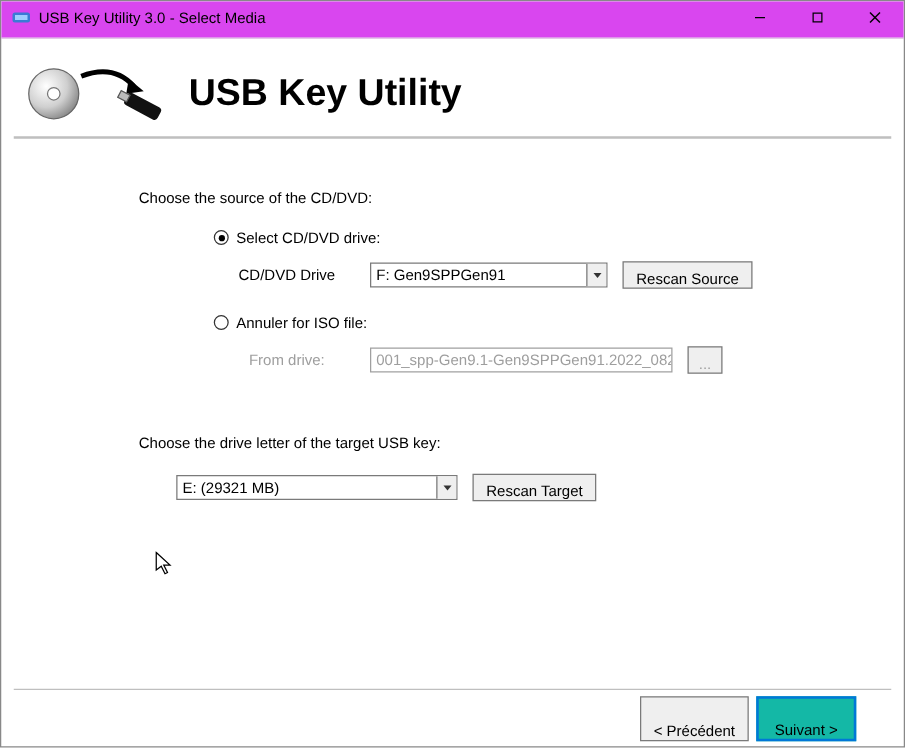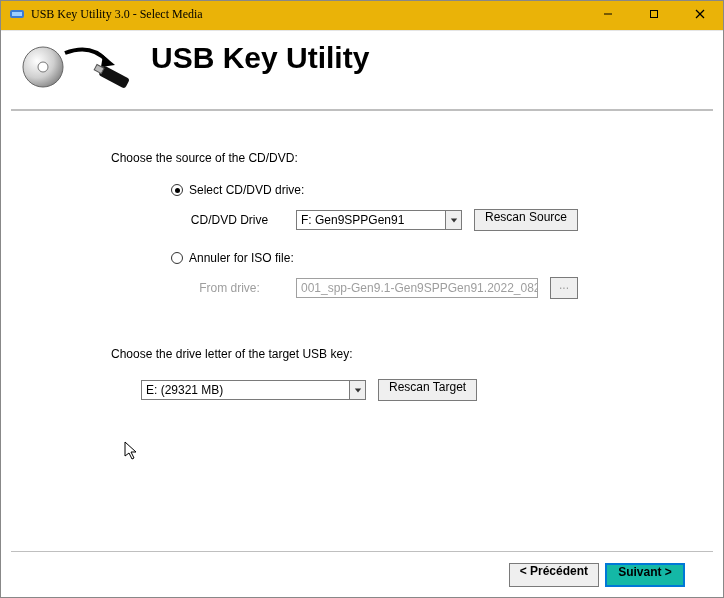--- a/index.html
+++ b/index.html
@@ -14,23 +14,22 @@
     display: flex;
     flex-direction: column;
     border: 1px solid #888;
   }
   
   .titlebar {
     height: 30px;
     display: flex;
     align-items: center;
     padding: 0 0 3px 8px;
-    background: #eab308;
+    background: #d946ef;
     border-bottom: 1px solid #e5e5e5;
-    font-family: Liberation Serif, serif;
   }
   .titlebar .appicon {
     width: 16px; height: 16px;
     margin-right: 6px;
     display: inline-flex; align-items: center; justify-content: center;
   }
   .titlebar .title { font-size: 12px; color: #000; }
   .titlebar .spacer { flex: 1; }
   .winbtn {
     width: 46px; height: 30px;
@@ -38,21 +37,21 @@
     font-family: "Segoe UI Symbol", sans-serif;
     font-size: 10px;
     color: #000;
   }
   .winbtn.close { font-size: 13px; }
   
   .banner {
     margin: 10px 10px 0 10px;
     height: 70px;
     display: flex;
-    align-items: flex-start;
+    align-items: center;
     padding-left: 10px;
     border-bottom: 2px solid #bfbfbf;
   }
   .banner-title {
     font-size: 30px;
     font-weight: bold;
     margin-left: 20px;
     color: #000;
   }
   
@@ -122,21 +121,21 @@
     padding: 0 4px;
     color: #888;
     display: flex; align-items: center;
     white-space: nowrap; overflow: hidden;
   }
   .textfield.disabled { color: #9e9e9e; background: #fff; }
   .btn {
     border: 1px solid #7a7a7a;
     background: #efefef;
     height: 22px;
-    display: inline-flex; align-items: flex-start; justify-content: center;
+    display: inline-flex; align-items: flex-end; justify-content: center;
     padding: 0 10px;
     font-size: 12px;
     margin-left: 12px;
     min-width: 90px;
   }
   .btn.small { min-width: 28px; padding: 0; width: 28px; }
   .btn.disabled { color: #9e9e9e; }
   .gap-medium { height: 28px; }
   
   .footer-sep {
@@ -146,21 +145,21 @@
     border-bottom: 1px solid #fff;
   }
   .footer {
     height: 44px;
     display: flex;
     align-items: center;
     justify-content: flex-end;
     padding: 0 16px;
     gap: 6px;
   }
-  .footer .btn { min-width: 80px; height: 24px; margin-left: 0; font-weight: bold; }
+  .footer .btn { min-width: 80px; height: 36px; margin-left: 0; }
   .footer .btn.primary { border: 2px solid #0078d7; background: #14b8a6; }
   .footer .gap { width: 16px; }
   .cursor {
     position: absolute;
     left: 123px;
     top: 330px;
     pointer-events: none;
   }
 </style>
 </head>
@@ -220,21 +219,21 @@
 
   <div class="section-label">Choose the source of the CD/DVD:</div>
 
   <div class="radio-row">
     <span class="radio selected"></span>
     <span>Select CD/DVD drive:</span>
   </div>
 
   <div class="field-row">
     <span class="field-label">CD/DVD Drive</span>
-    <div class="dropdown" style="width:166px">
+    <div class="dropdown" style="width:190px">
       <span class="dd-text">F: Gen9SPPGen91</span>
       <span class="dd-arrow">
         <svg viewBox="0 0 10 10">
             <polygon points="1,3 9,3 5,8" fill="#333"></polygon>
           </svg>
       </span>
     </div>
     <div class="btn">
       <span>Rescan Source</span>
     </div>

